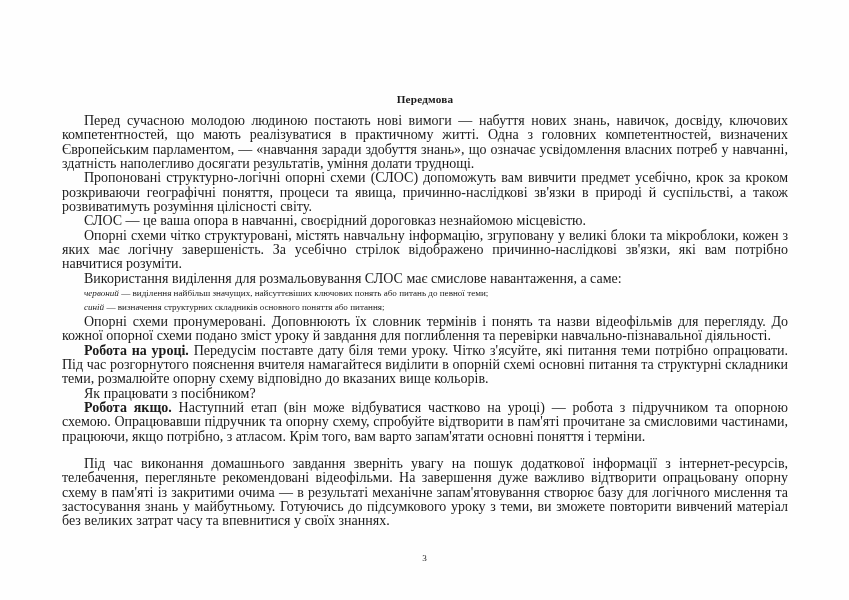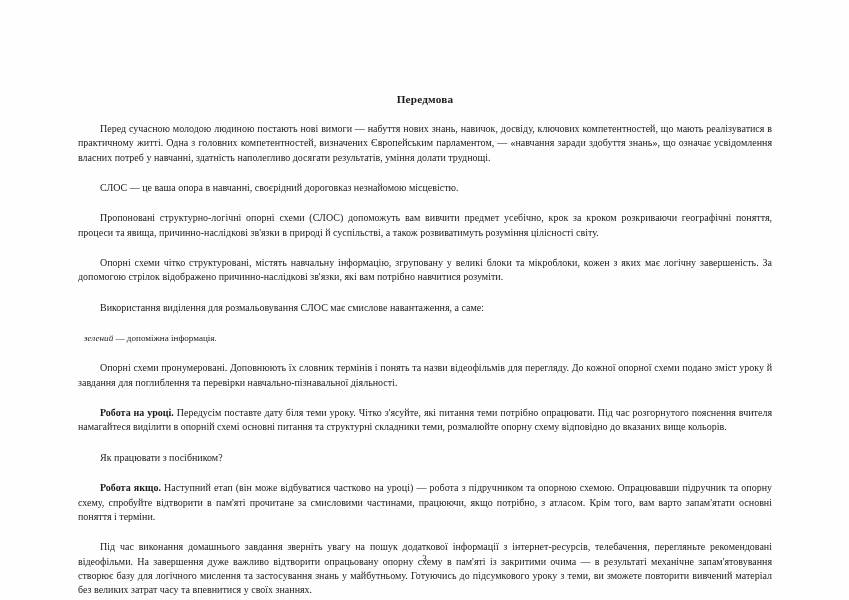--- a/index.html
+++ b/index.html
@@ -30,22 +30,22 @@
   }
   .doc-title {
     text-align: center;
     font-weight: bold;
     font-size: 11.2px;
     letter-spacing: 0.2px;
     margin: 0 0 8px 0;
     line-height: 1.25;
   }
   p.para {
-    margin: 16px;
-    font-size: 10px;
+    margin: 0;
+    font-size: 14px;
     line-height: 14.35px;
     text-align: justify;
     text-indent: 22px;
     text-justify: inter-word;
     -webkit-hyphens: none;
     hyphens: none;
   }
   p.listline {
     margin: 0;
     font-size: 9.1px;
@@ -72,34 +72,37 @@
 </head>
 <body>
 
 <div class="page">
   <div class="content">
 
     <h1 class="doc-title">Передмова</h1>
 
     <p class="para">Перед сучасною молодою людиною постають нові вимоги — набуття нових знань, навичок, досвіду, ключових компетентностей, що мають реалізуватися в практичному житті. Одна з головних компетентностей, визначених Європейським парламентом, — «навчання заради здобуття знань», що означає усвідомлення власних потреб у навчанні, здатність наполегливо досягати результатів, уміння долати труднощі.</p>
 
+    <p class="para">Пропоновані структурно-логічні опорні схеми (СЛОС) допоможуть вам вивчити предмет усебічно, крок за кроком розкриваючи географічні поняття, процеси та явища, причинно-наслідкові зв'язки в природі й суспільстві, а також розвиватимуть розуміння цілісності світу.</p>
+
     <p class="para">СЛОС — це ваша опора в навчанні, своєрідний дороговказ незнайомою місцевістю.</p>
 
-    <p class="para">Пропоновані структурно-логічні опорні схеми (СЛОС) допоможуть вам вивчити предмет усебічно, крок за кроком розкриваючи географічні поняття, процеси та явища, причинно-наслідкові зв'язки в природі й суспільстві, а також розвиватимуть розуміння цілісності світу.</p>
-
-    <p class="para">Опорні схеми чітко структуровані, містять навчальну інформацію, згруповану у великі блоки та мікроблоки, кожен з яких має логічну завершеність. За допомогою стрілок відображено причинно-наслідкові зв'язки, які вам потрібно навчитися розуміти.</p>
+    <p class="para">Опорні схеми чітко структуровані, містять навчальну інформацію, згруповану у великі блоки та мікроблоки, кожен з яких має логічну завершеність. За усебічно стрілок відображено причинно-наслідкові зв'язки, які вам потрібно навчитися розуміти.</p>
 
     <p class="para">Використання виділення для розмальовування СЛОС має смислове навантаження, а саме:</p>
 
+    <p class="listline">
+      <span class="it">червоний</span><span> — </span><span>виділення найбільш значущих, найсуттєвіших ключових понять або питань до певної теми;</span>
+    </p>
+
+    <p class="listline">
+      <span class="it">синій</span><span> — </span><span>визначення структурних складників основного поняття або питання;</span>
+    </p>
 
 
-
-    <p class="listline">
-      <span class="it">зелений</span><span> — </span><span>допоміжна інформація.</span>
-    </p>
 
     <p class="para">Опорні схеми пронумеровані. Доповнюють їх словник термінів і понять та назви відеофільмів для перегляду. До кожної опорної схеми подано зміст уроку й завдання для поглиблення та перевірки навчально-пізнавальної діяльності.</p>
 
 
     <p class="para">
       <span class="bd">Робота на уроці.</span><span> Передусім поставте дату біля теми уроку. Чітко з'ясуйте, які питання теми потрібно опрацювати. Під час розгорнутого пояснення вчителя намагайтеся виділити в опорній схемі основні питання та структурні складники теми, розмалюйте опорну схему відповідно до вказаних вище кольорів.</span>
     </p>
 
     <p class="para">Як працювати з посібником?</p>
 

